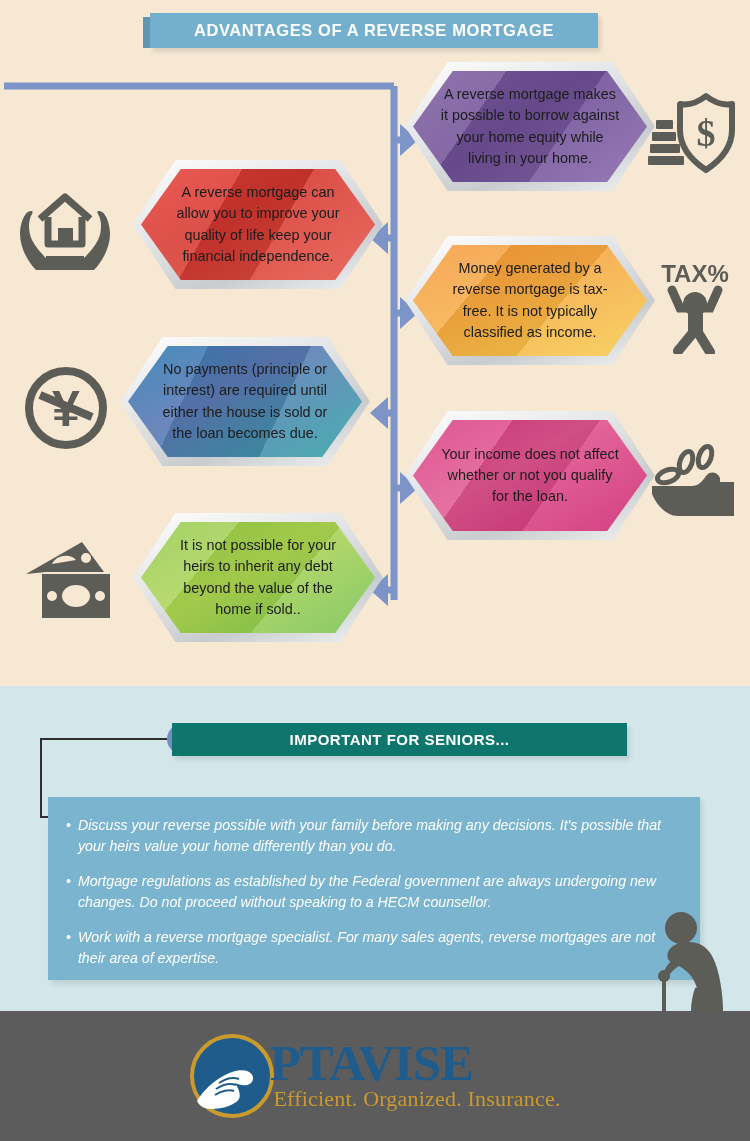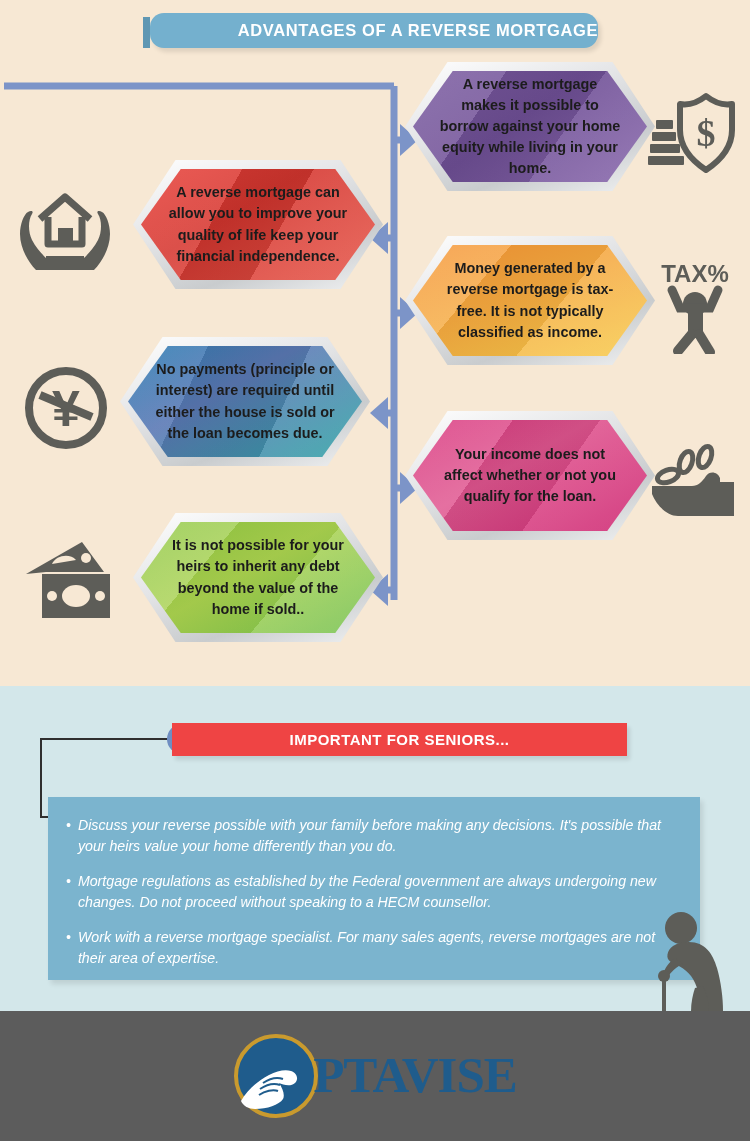--- a/index.html
+++ b/index.html
@@ -21,43 +21,42 @@
     position: absolute; left: 0; top: 0;
     width: 750px; height: 686px;
     background: #f7e8d4;
   }
 
   .title-banner {
     position: absolute;
     left: 150px; top: 13px;
     width: 448px; height: 35px;
     background: #74b0ce;
-    display: flex; align-items: center; justify-content: flex-end;
+    display: flex; align-items: center; justify-content: center;
     color: #ffffff;
     font-size: 16.5px;
     font-weight: bold;
     letter-spacing: 0.6px;
     box-shadow: 3px 4px 4px rgba(0,0,0,0.10);
-    border-radius: 14px;
   }
   .title-banner::before {
     content: "";
     position: absolute;
     left: -7px; top: 4px;
     width: 7px; height: 31px;
     background: #5f97b3;
   }
 
   
   #connectors { position: absolute; left: 0; top: 0; width: 750px; height: 686px; pointer-events: none; }
 
   
   .hex-wrap {
     position: absolute;
-    width: 250px; height: 129px; font-weight: bold;
+    width: 250px; height: 129px;
   }
   .hex-outer, .hex-inner {
     position: absolute; inset: 0;
     -webkit-clip-path: polygon(17% 0%, 83% 0%, 100% 50%, 83% 100%, 17% 100%, 0% 50%);
     clip-path: polygon(17% 0%, 83% 0%, 100% 50%, 83% 100%, 17% 100%, 0% 50%);
   }
   .hex-outer {
     background: linear-gradient(160deg,#ffffff 0%,#e3e4e6 40%,#c9ccce 70%,#f2f3f4 100%);
     filter: drop-shadow(2px 4px 4px rgba(0,0,0,0.22));
   }
@@ -103,21 +102,21 @@
   
   #seniors-section {
     position: absolute; left: 0; top: 686px;
     width: 750px; height: 325px;
     background: #d3e7ea;
   }
   .seniors-banner {
     position: absolute;
     left: 172px; top: 37px;
     width: 455px; height: 33px;
-    background: #ef4444;
+    background: #0f766e;
     display: flex; align-items: center; justify-content: center;
     color: #fff;
     font-size: 15px; font-weight: bold;
     letter-spacing: 0.5px;
     box-shadow: 3px 4px 4px rgba(0,0,0,0.10);
   }
   .seniors-dot {
     position: absolute;
     left: 167px; top: 38px;
     width: 29px; height: 30px;
@@ -351,17 +350,18 @@
     <div class="logo-row">
       <svg width="86" height="86" viewBox="0 0 86 86">
         <circle cx="43" cy="43" r="40" fill="#1f5c8c" stroke="#c99a2e" stroke-width="4"></circle>
         <path d="M8,68 C14,58 24,48 36,42 C44,38 52,36 58,38 C64,40 66,46 62,50 C58,54 50,52 46,50 C50,56 52,62 50,66 C46,72 34,76 22,76 C16,76 10,73 8,68 Z" fill="#ffffff"></path>
         <path d="M30,50 C36,46 44,44 50,46" fill="none" stroke="#1f5c8c" stroke-width="2"></path>
         <path d="M27,56 C33,52 41,50 47,52" fill="none" stroke="#1f5c8c" stroke-width="2"></path>
         <path d="M26,62 C32,58 40,56 45,58" fill="none" stroke="#1f5c8c" stroke-width="2"></path>
       </svg>
       <div class="logo-text-block">
         <div class="logo-word">PTAVISE</div>
+        <div class="logo-tag">Efficient. Organized. Insurance.</div>
       </div>
     </div>
   </div>
 
 </div>
 
 </body></html>

